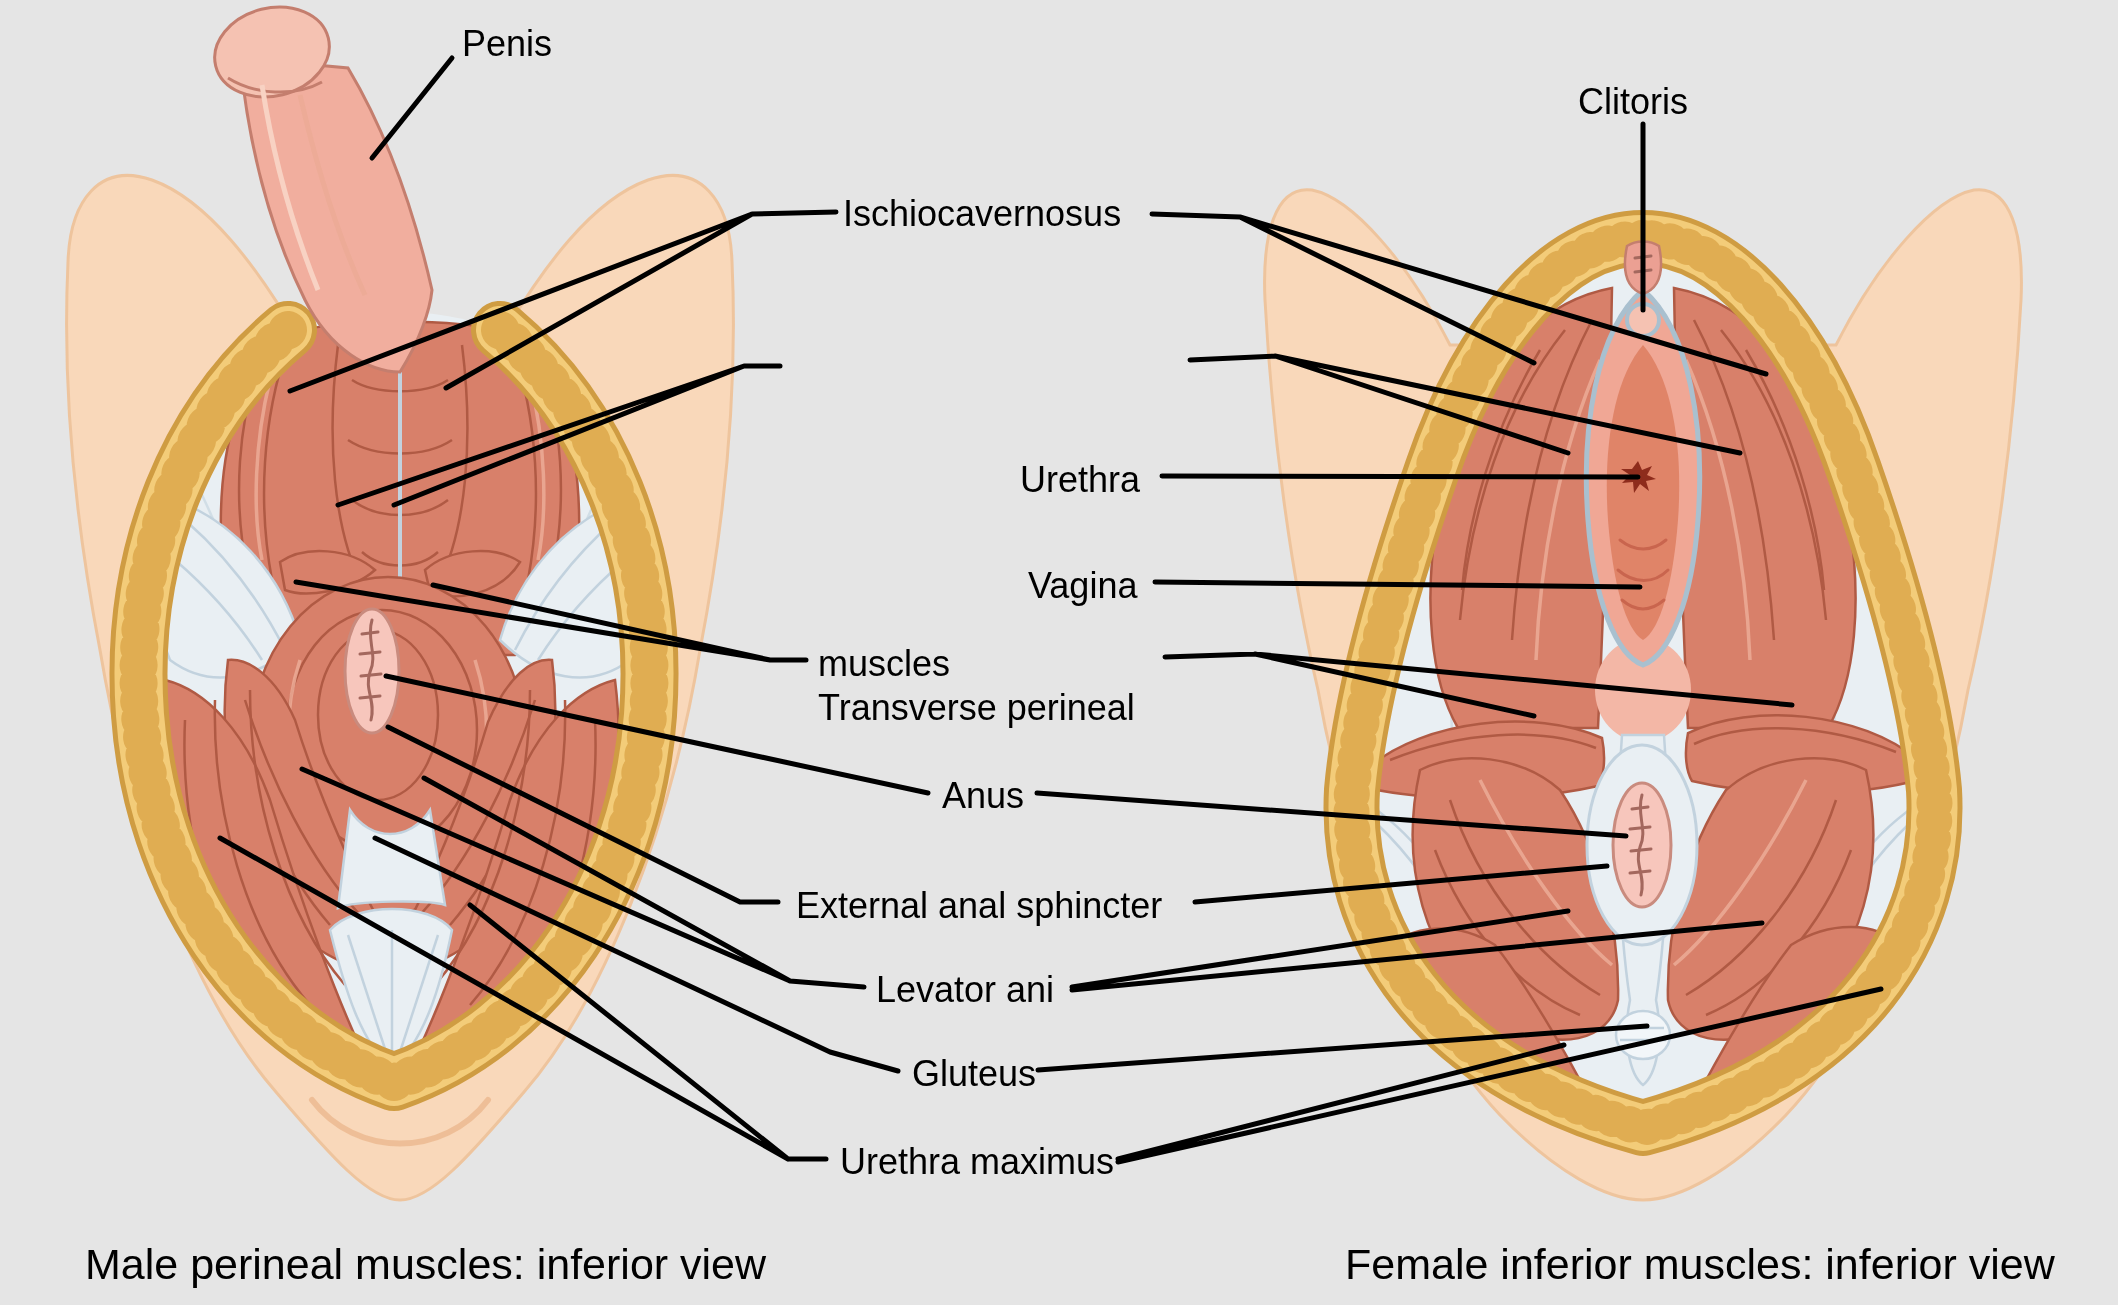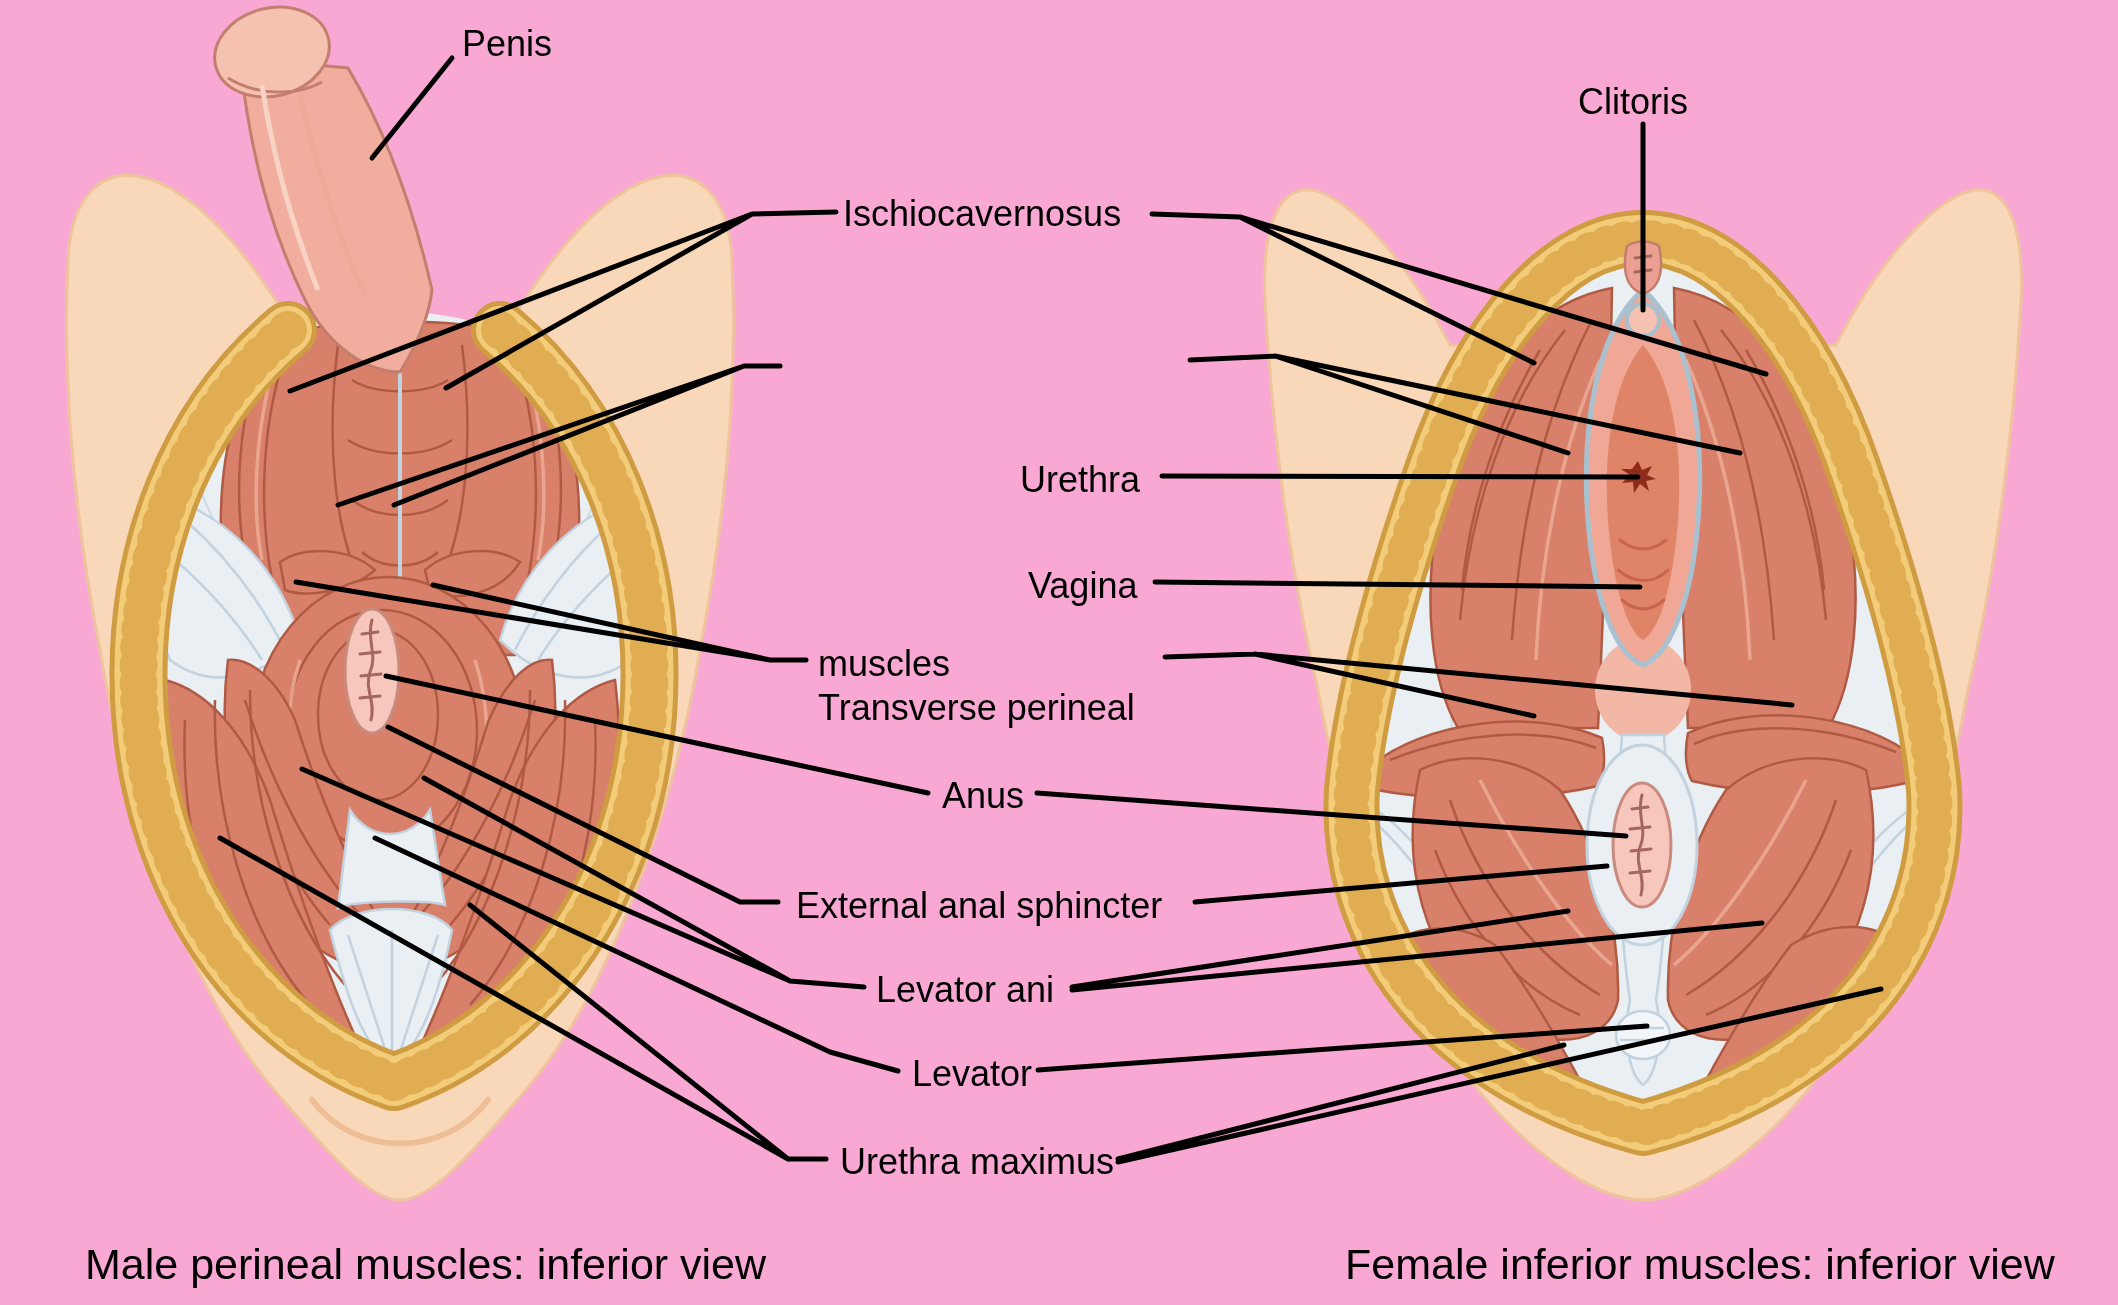--- a/index.html
+++ b/index.html
@@ -1,16 +1,16 @@
 <!DOCTYPE html>
 <html style="--leader-line: #000000; --skin: #f9d8ba; --skin-outline: #eec49d; --skin-crease: #ecba90; --fat: #f3cc79; --fat-outline: #cf9c42; --fat-lobule: #e0ad52; --fascia: #e9eff3; --fascia-line: #c2d2de; --muscle: #d8806a; --muscle-dark: #b05a44; --muscle-highlight: #ecab96; --mucosa-pink: #f7c6bc; --mucosa-outline: #c98b7e; --crack: #a4685e; --penis: #f1ae9e; --penis-outline: #c47e6e; --glans: #f5c2b2; --vulva-outer: #f0a795; --vulva-inner: #e08468; --vulva-rim: #a9c0cf; --vulva-fold: #c9654e; --star-red: #8e2c1c;"><head>
 <meta charset="utf-8">
 <style>
   html,body{margin:0;padding:0;background:#ffffff;}
-  .canvas{position:relative;width:2118px;height:1305px;background:#f9a8d4;overflow:hidden;
+  .canvas{position:relative;width:2118px;height:1305px;background:#e5e5e5;overflow:hidden;
           font-family:"Liberation Sans",sans-serif;}
   .canvas svg{position:absolute;left:0;top:0;}
   .label{position:absolute;font-size:36px;line-height:1.22;color:#000;white-space:nowrap;}
   .caption{position:absolute;font-size:43px;color:#000;white-space:nowrap;}
   
   .skin{fill:var(--skin);stroke:var(--skin-outline);stroke-width:3;}
   .skin-crease{stroke:var(--skin-crease);stroke-width:6;fill:none;stroke-linecap:round;opacity:.85;}
   .fascia{fill:var(--fascia);}
   .fascia-edge{fill:var(--fascia);stroke:var(--fascia-line);stroke-width:2.5;}
   .fascia-line{stroke:var(--fascia-line);fill:none;stroke-width:2.5;}
@@ -353,18 +353,18 @@
   <div class="label" style="left:843px;top:192px">Ischiocavernosus</div>
   <div class="label" style="left:1020px;top:458px">Urethra</div>
   <div class="label" style="left:1028px;top:564px">Vagina</div>
   <div class="label" style="left:818px;top:642px">
     <div>muscles</div>
     <div>Transverse perineal</div>
   </div>
   <div class="label" style="left:942px;top:774px">Anus</div>
   <div class="label" style="left:796px;top:884px">External anal sphincter</div>
   <div class="label" style="left:876px;top:968px">Levator ani</div>
-  <div class="label" style="left:912px;top:1052px">Levator</div>
+  <div class="label" style="left:912px;top:1052px">Gluteus</div>
   <div class="label" style="left:840px;top:1140px">Urethra maximus</div>
 
   <div class="caption" style="left:85px;top:1240px">Male perineal muscles: inferior view</div>
   <div class="caption" style="left:1345px;top:1240px">Female inferior muscles: inferior view</div>
 </div>
 
 </body></html>

